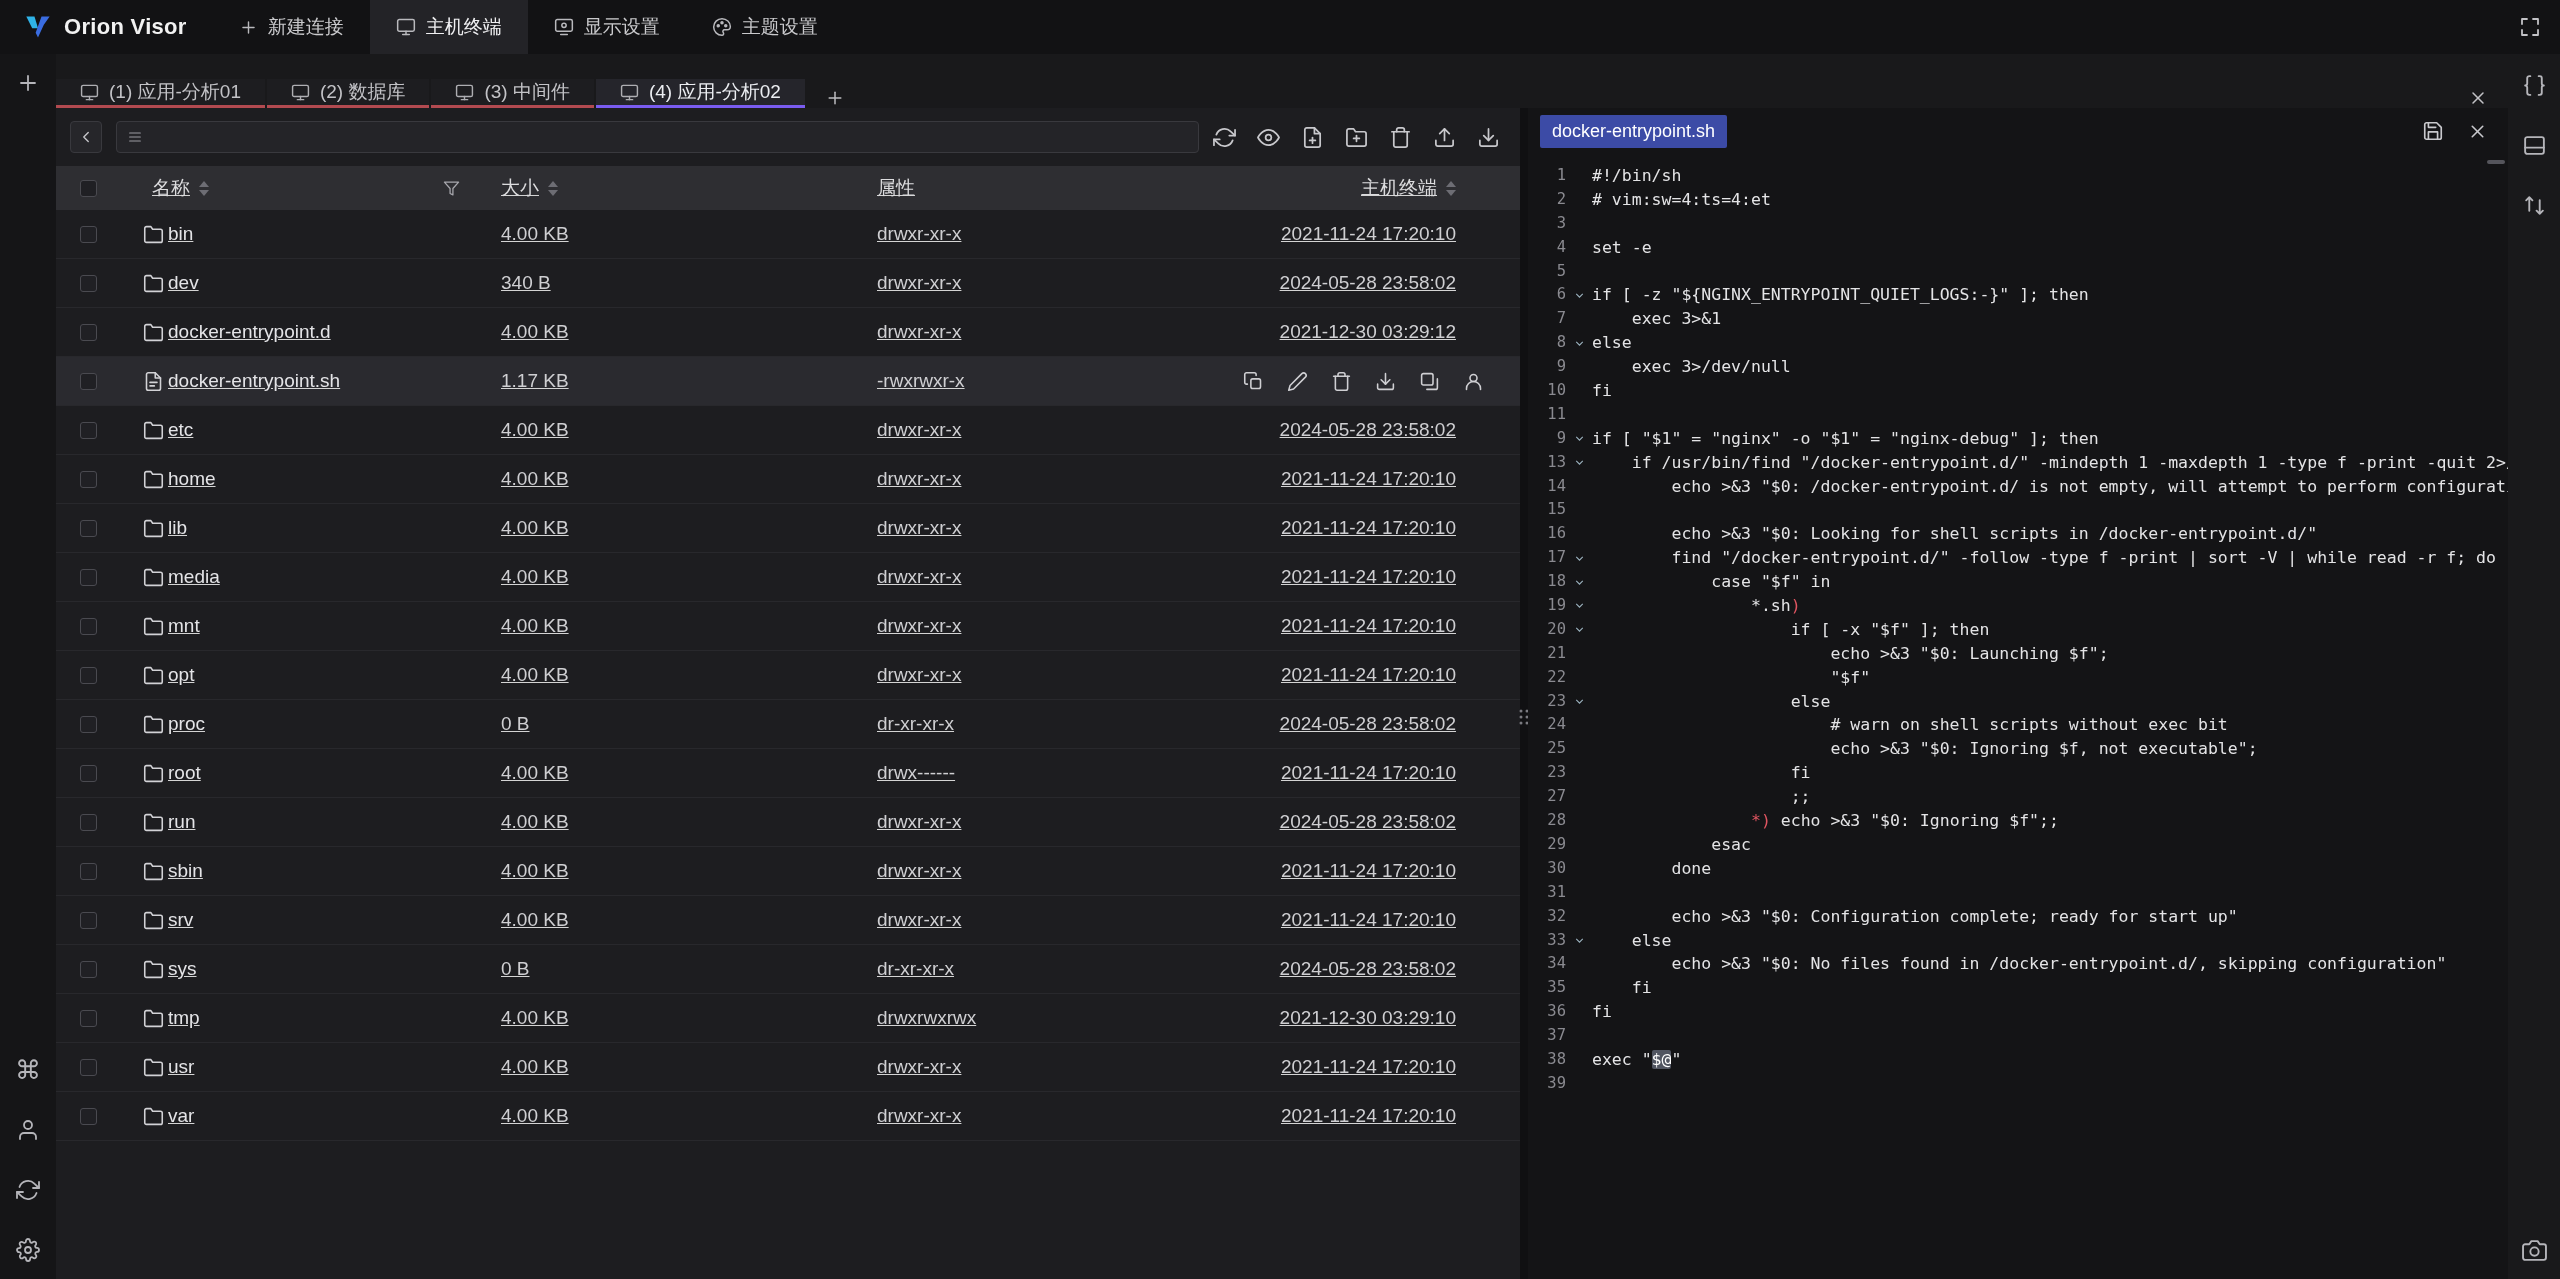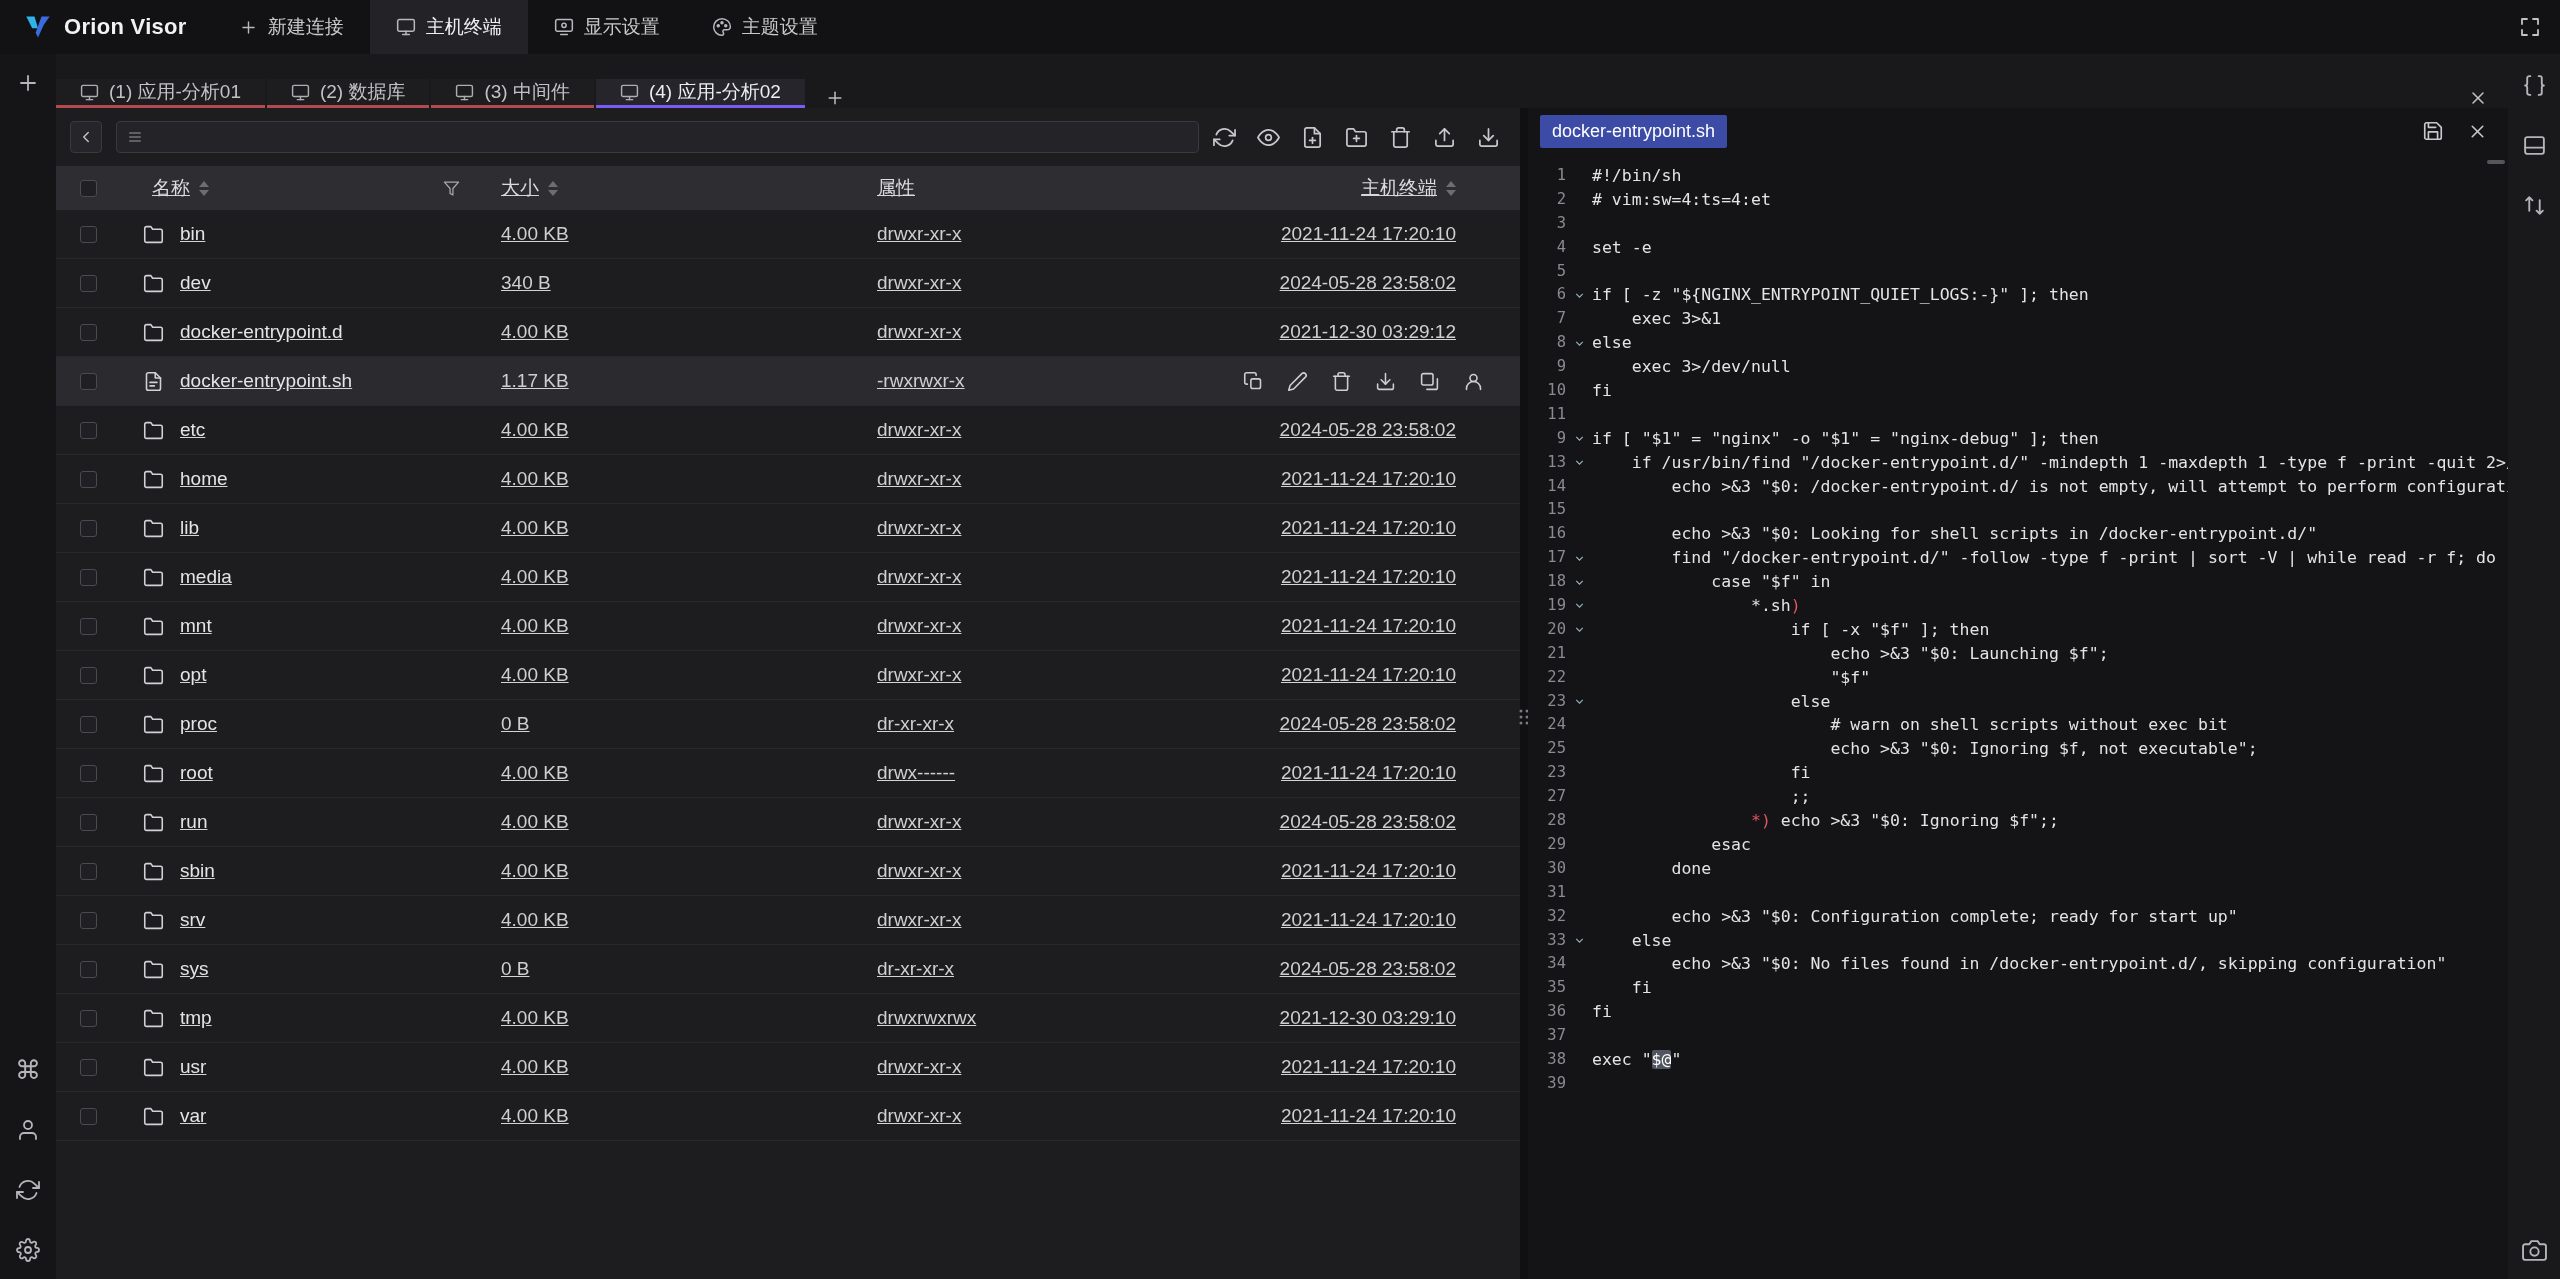--- a/index.html
+++ b/index.html
@@ -67,21 +67,21 @@
   .sort .up { border-bottom:6px solid #6d6d74; }
   .sort .dn { border-top:6px solid #6d6d74; }
   .funnel { margin-left:auto; margin-right:26px; color:#a7a7ad; }
 
   .fp-rows { flex:1; overflow:hidden; }
   .fp-row { height:49px; border-bottom:1px solid #28282c; font-size:19px; color:#cfcfd2; position:relative; }
   .fp-row.hover { background:#2a2a2f; }
   .cell { display:flex; align-items:center; min-width:0; }
   .c-check { justify-content:center; }
   .cb { width:17px; height:17px; border:1px solid #4a4a50; border-radius:3px; background:#202024; display:inline-block; }
-  .c-name { padding-left:23px; gap:16px; }
+  .c-name { padding-left:23px; gap:4px; }
   .c-name .icon { width:21px; height:21px; color:#d2d2d6; flex:none; }
   .c-name .nm { color:#e4e4e7; white-space:nowrap; }
   .c-size { padding-left:15px; }
   .c-attr { padding-left:11px; }
   .c-time { justify-content:flex-end; padding-right:64px; white-space:nowrap; }
   .row-acts { position:absolute; right:36px; top:0; height:100%; display:flex; align-items:center; gap:23px; }
   .row-acts .icon { width:21px; height:21px; color:#cfcfd3; }
 
   
   .divider { width:8px; background:#101012; position:relative; flex:none; }

